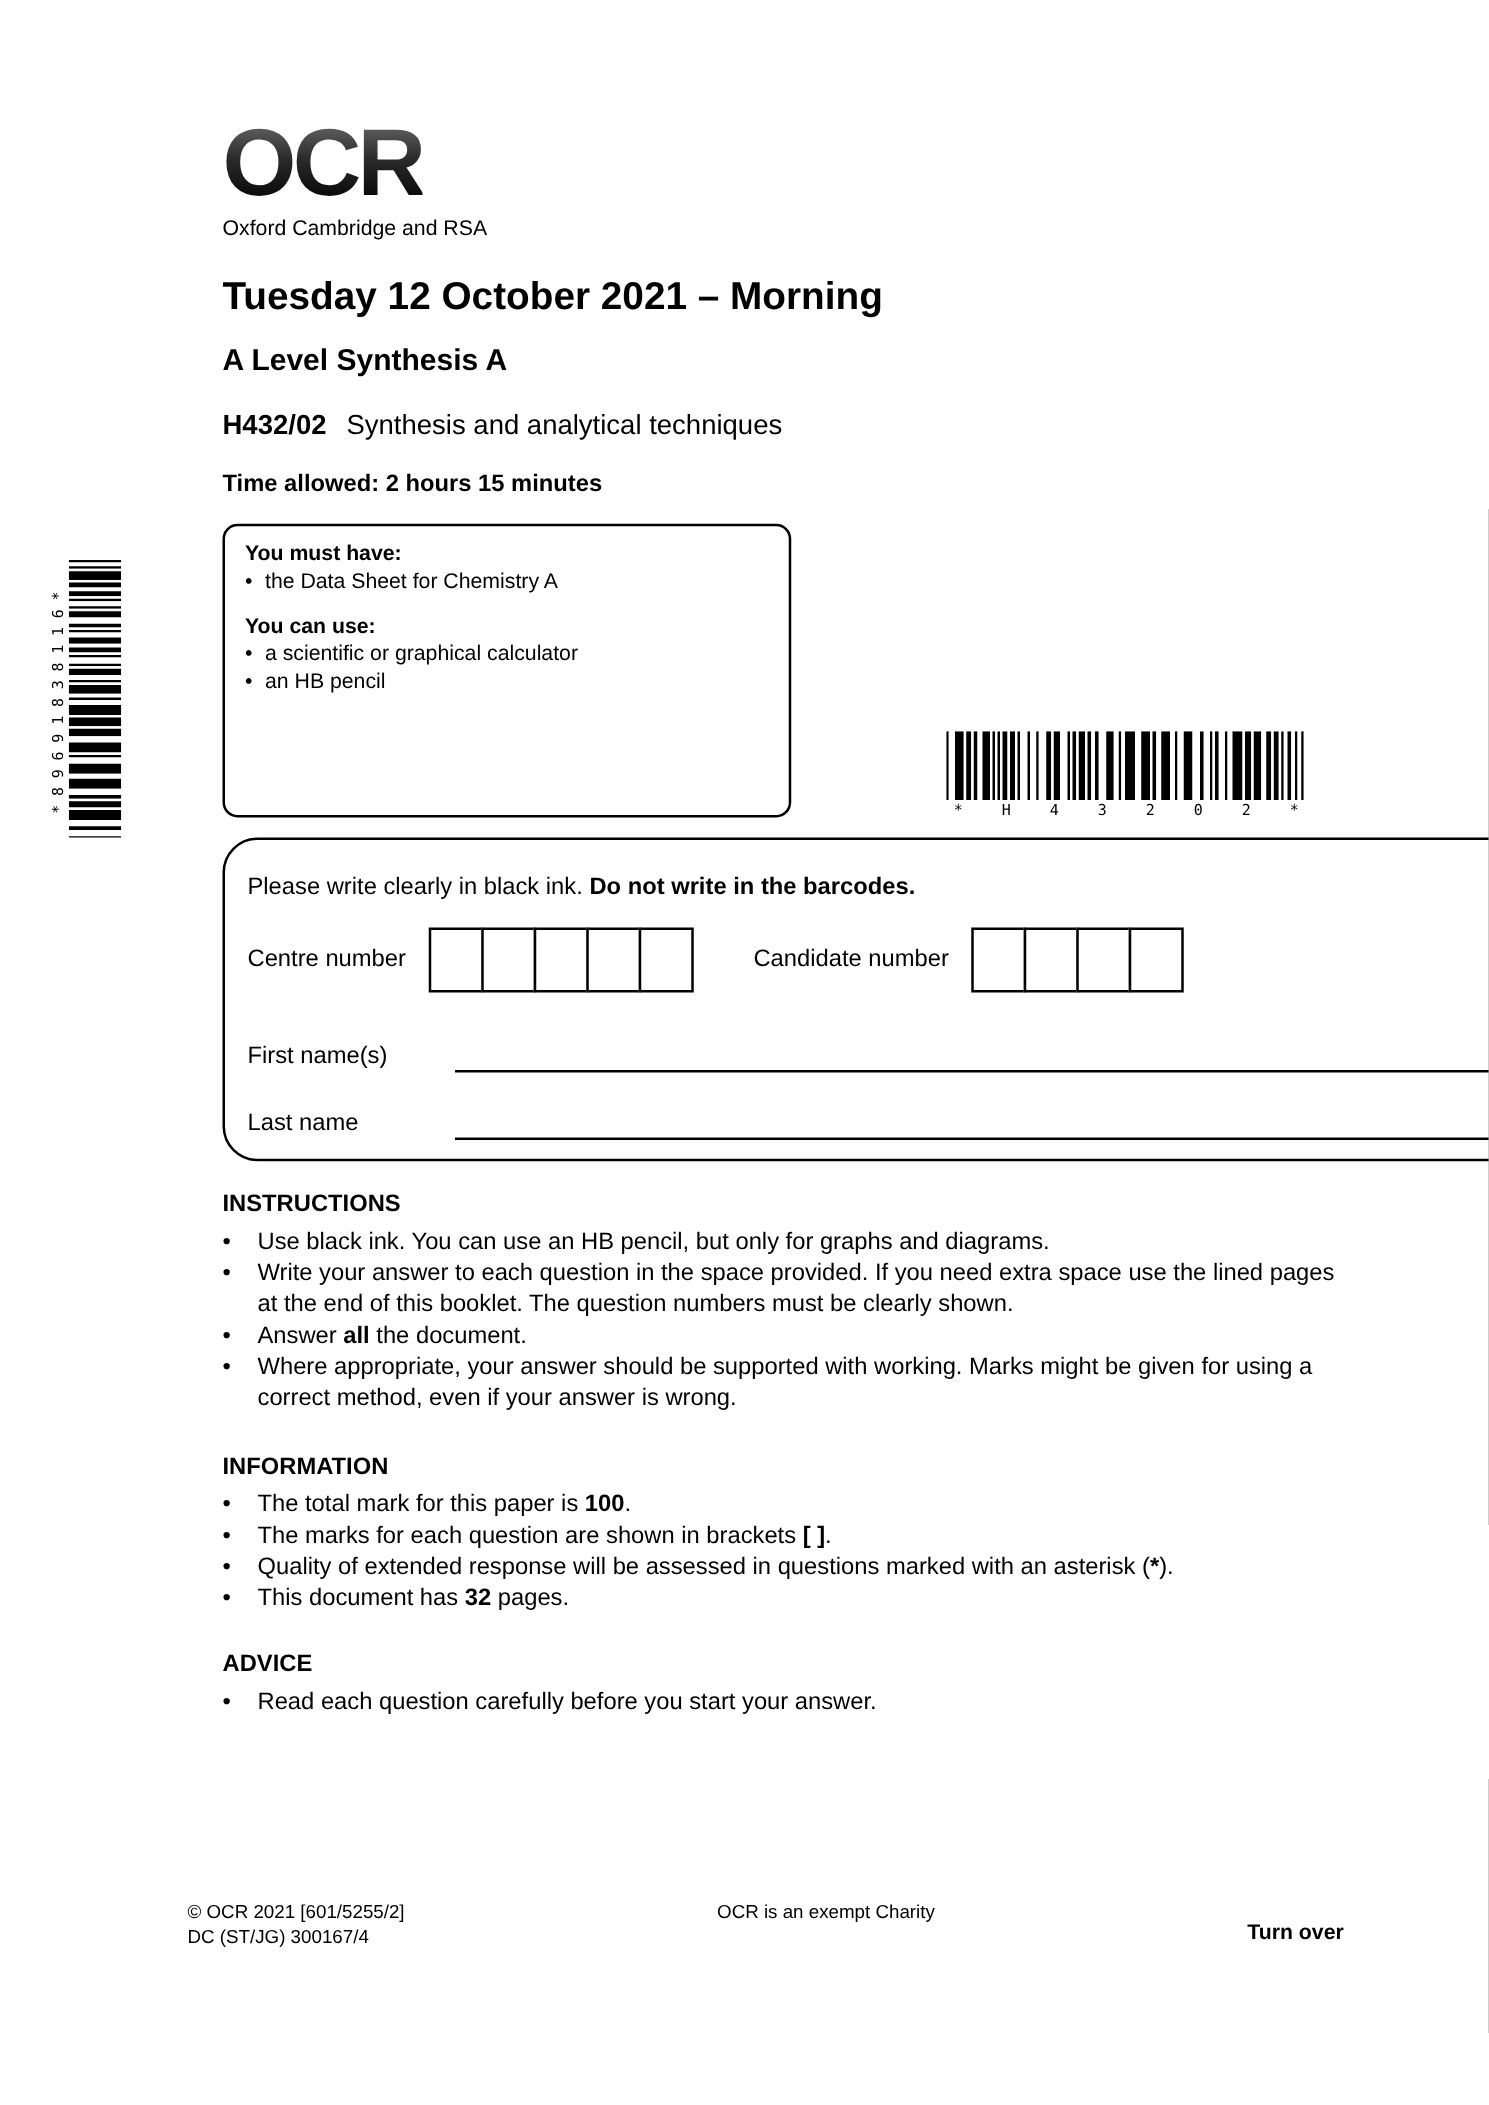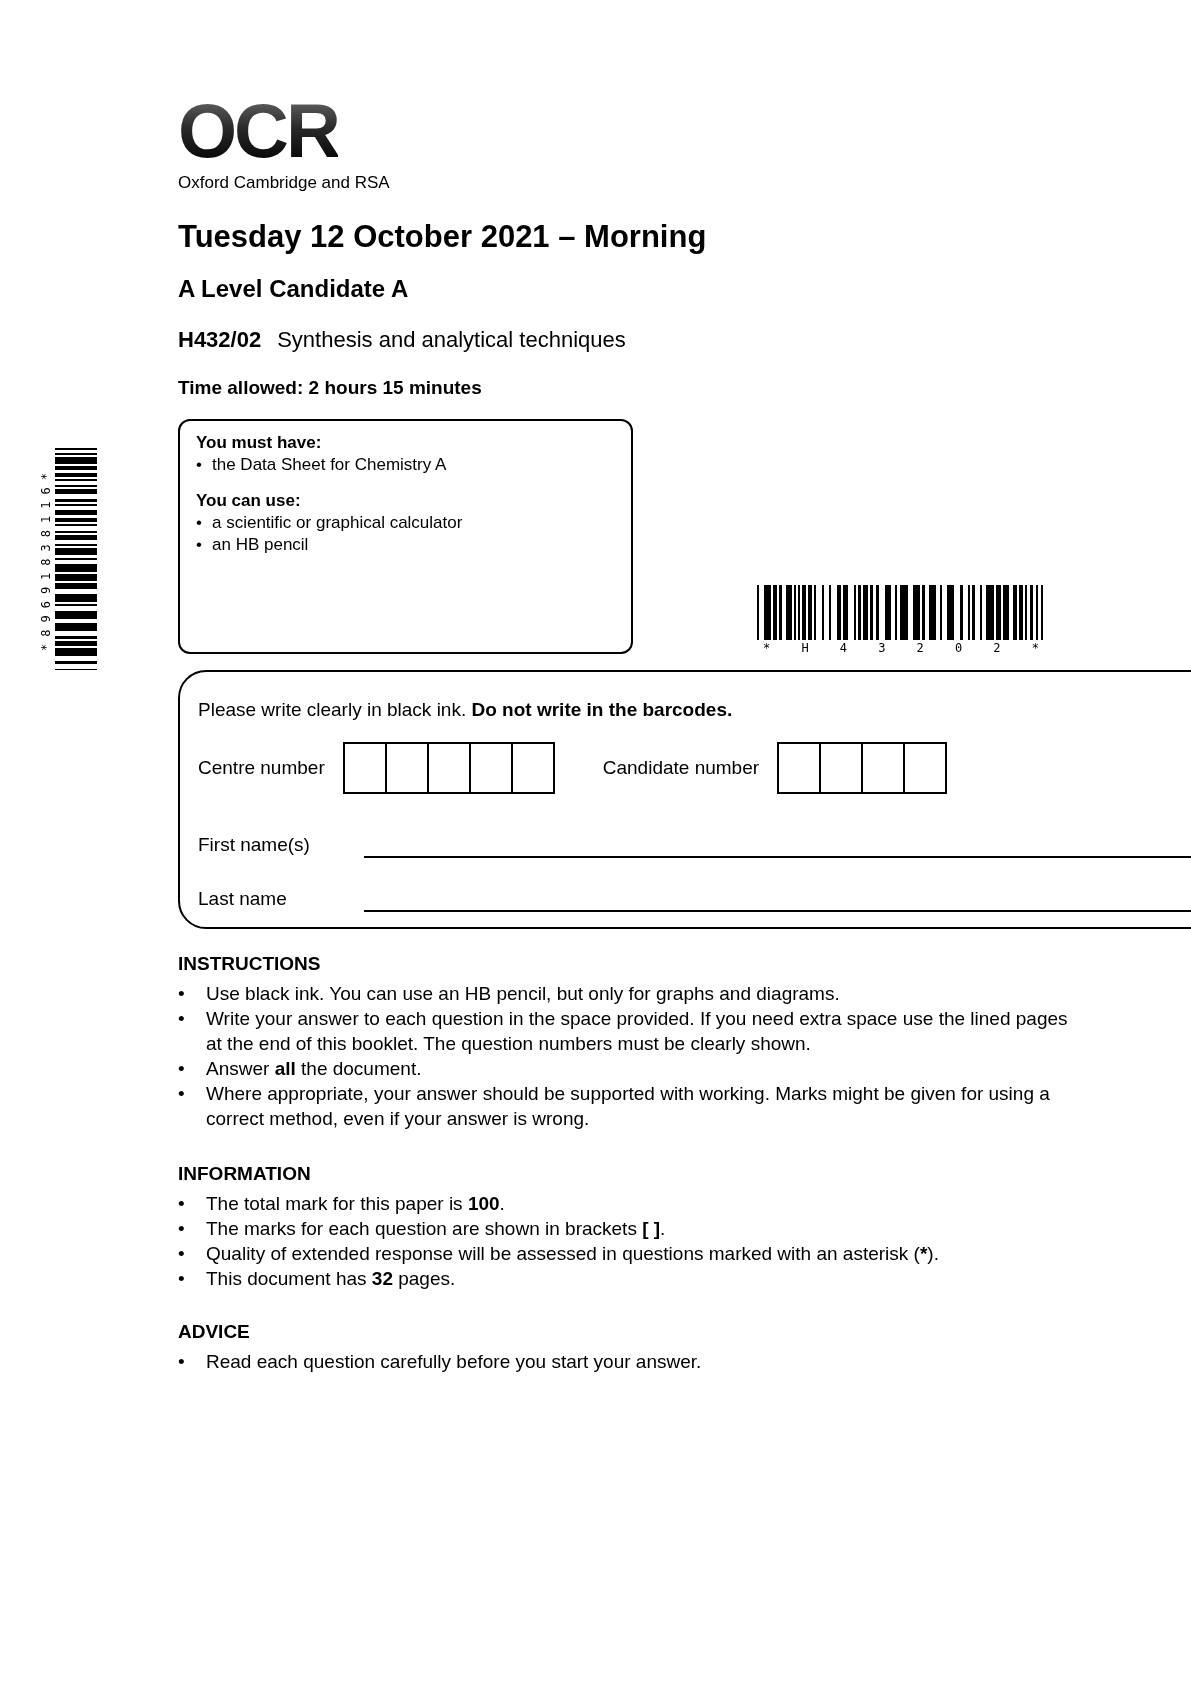--- a/index.html
+++ b/index.html
@@ -272,21 +272,21 @@
         <span>*</span>
       </div>
   </div>
 
   <div class="content">
 
     <div>
       <span class="logo-text">OCR</span>
       <div class="tagline">Oxford Cambridge and RSA</div>
       <div class="title">Tuesday 12 October 2021 – Morning</div>
-      <div class="subtitle">A Level Candidate A</div>
+      <div class="subtitle">A Level Synthesis A</div>
       <div class="paper-line">
         <span class="paper-code">H432/02</span><span>Synthesis and analytical techniques</span>
       </div>
       <div class="time-allowed">Time allowed: 2 hours 15 minutes</div>
     </div>
 
     <div class="materials-box">
       <div class="hd">You must have:</div>
       <ul>
         <li>
@@ -386,14 +386,22 @@
       <div class="hd">ADVICE</div>
       <ul>
         <li>
           <span class="blt">•</span>
           <span class="txt">Read each question carefully before you start your answer.</span>
         </li>
       </ul>
     </div>
   </div>
 
+  <div class="footer">
+    <div>
+      <div>© OCR 2021  [601/5255/2]</div>
+      <div>DC (ST/JG) 300167/4</div>
+    </div>
+    <div>OCR is an exempt Charity</div>
+    <div class="turn-over">Turn over</div>
+  </div>
 
 </div>
 
 </body></html>

